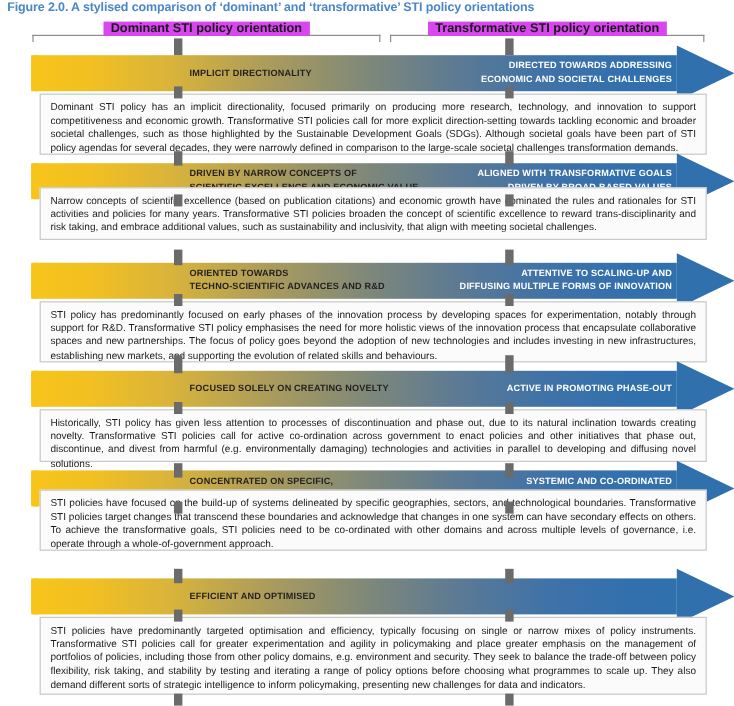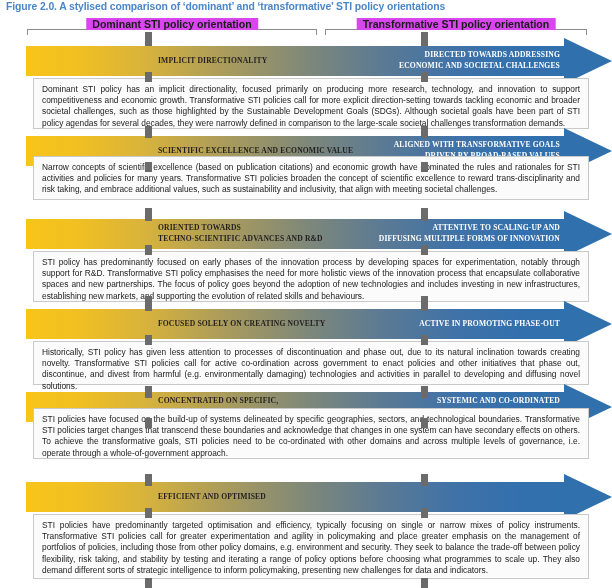--- a/index.html
+++ b/index.html
@@ -85,21 +85,20 @@
     left: 0;
     width: 612px;
   }
 
   
   .arrow-band {
     position: absolute;
     left: 26px;
     width: 586px;
     height: 30px;
-    font-family: Liberation Serif, serif;
   }
   .arrow-shaft {
     position: absolute;
     left: 0;
     top: 0;
     width: 538px;
     height: 30px;
     background: linear-gradient(to right,
         #f7c51a 0%,
         #f2c021 9%,
@@ -250,20 +249,21 @@
       <div class="desc-box" style="top: 78px; height: 51px;">
         <p class="desc-text">Dominant STI policy has an implicit directionality, focused primarily on producing more research, technology, and innovation to support competitiveness and economic growth. Transformative STI policies call for more explicit direction-setting towards tackling economic and broader societal challenges, such as those highlighted by the Sustainable Development Goals (SDGs). Although societal goals have been part of STI policy agendas for several decades, they were narrowly defined in comparison to the large-scale societal challenges transformation demands.</p>
       </div>
     </div>
     <div class="row" style="top: 0px;">
       <div class="arrow-band" style="top: 136px;">
         <div class="arrow-shaft"></div>
         <div class="cap-left"></div>
         <div class="arrow-head"></div>
         <div class="label-left">
+          <span>DRIVEN BY NARROW CONCEPTS OF</span>
           <span>SCIENTIFIC EXCELLENCE AND ECONOMIC VALUE</span>
         </div>
         <div class="label-right">
           <span>ALIGNED WITH TRANSFORMATIVE GOALS</span>
           <span>DRIVEN BY BROAD-BASED VALUES</span>
         </div>
       </div>
       <div class="desc-box" style="top: 156px; height: 44px;">
         <p class="desc-text">Narrow concepts of scientific excellence (based on publication citations) and economic growth have dominated the rules and rationales for STI activities and policies for many years. Transformative STI policies broaden the concept of scientific excellence to reward trans-disciplinarity and risk taking, and embrace additional values, such as sustainability and inclusivity, that align with meeting societal challenges.</p>
       </div>

